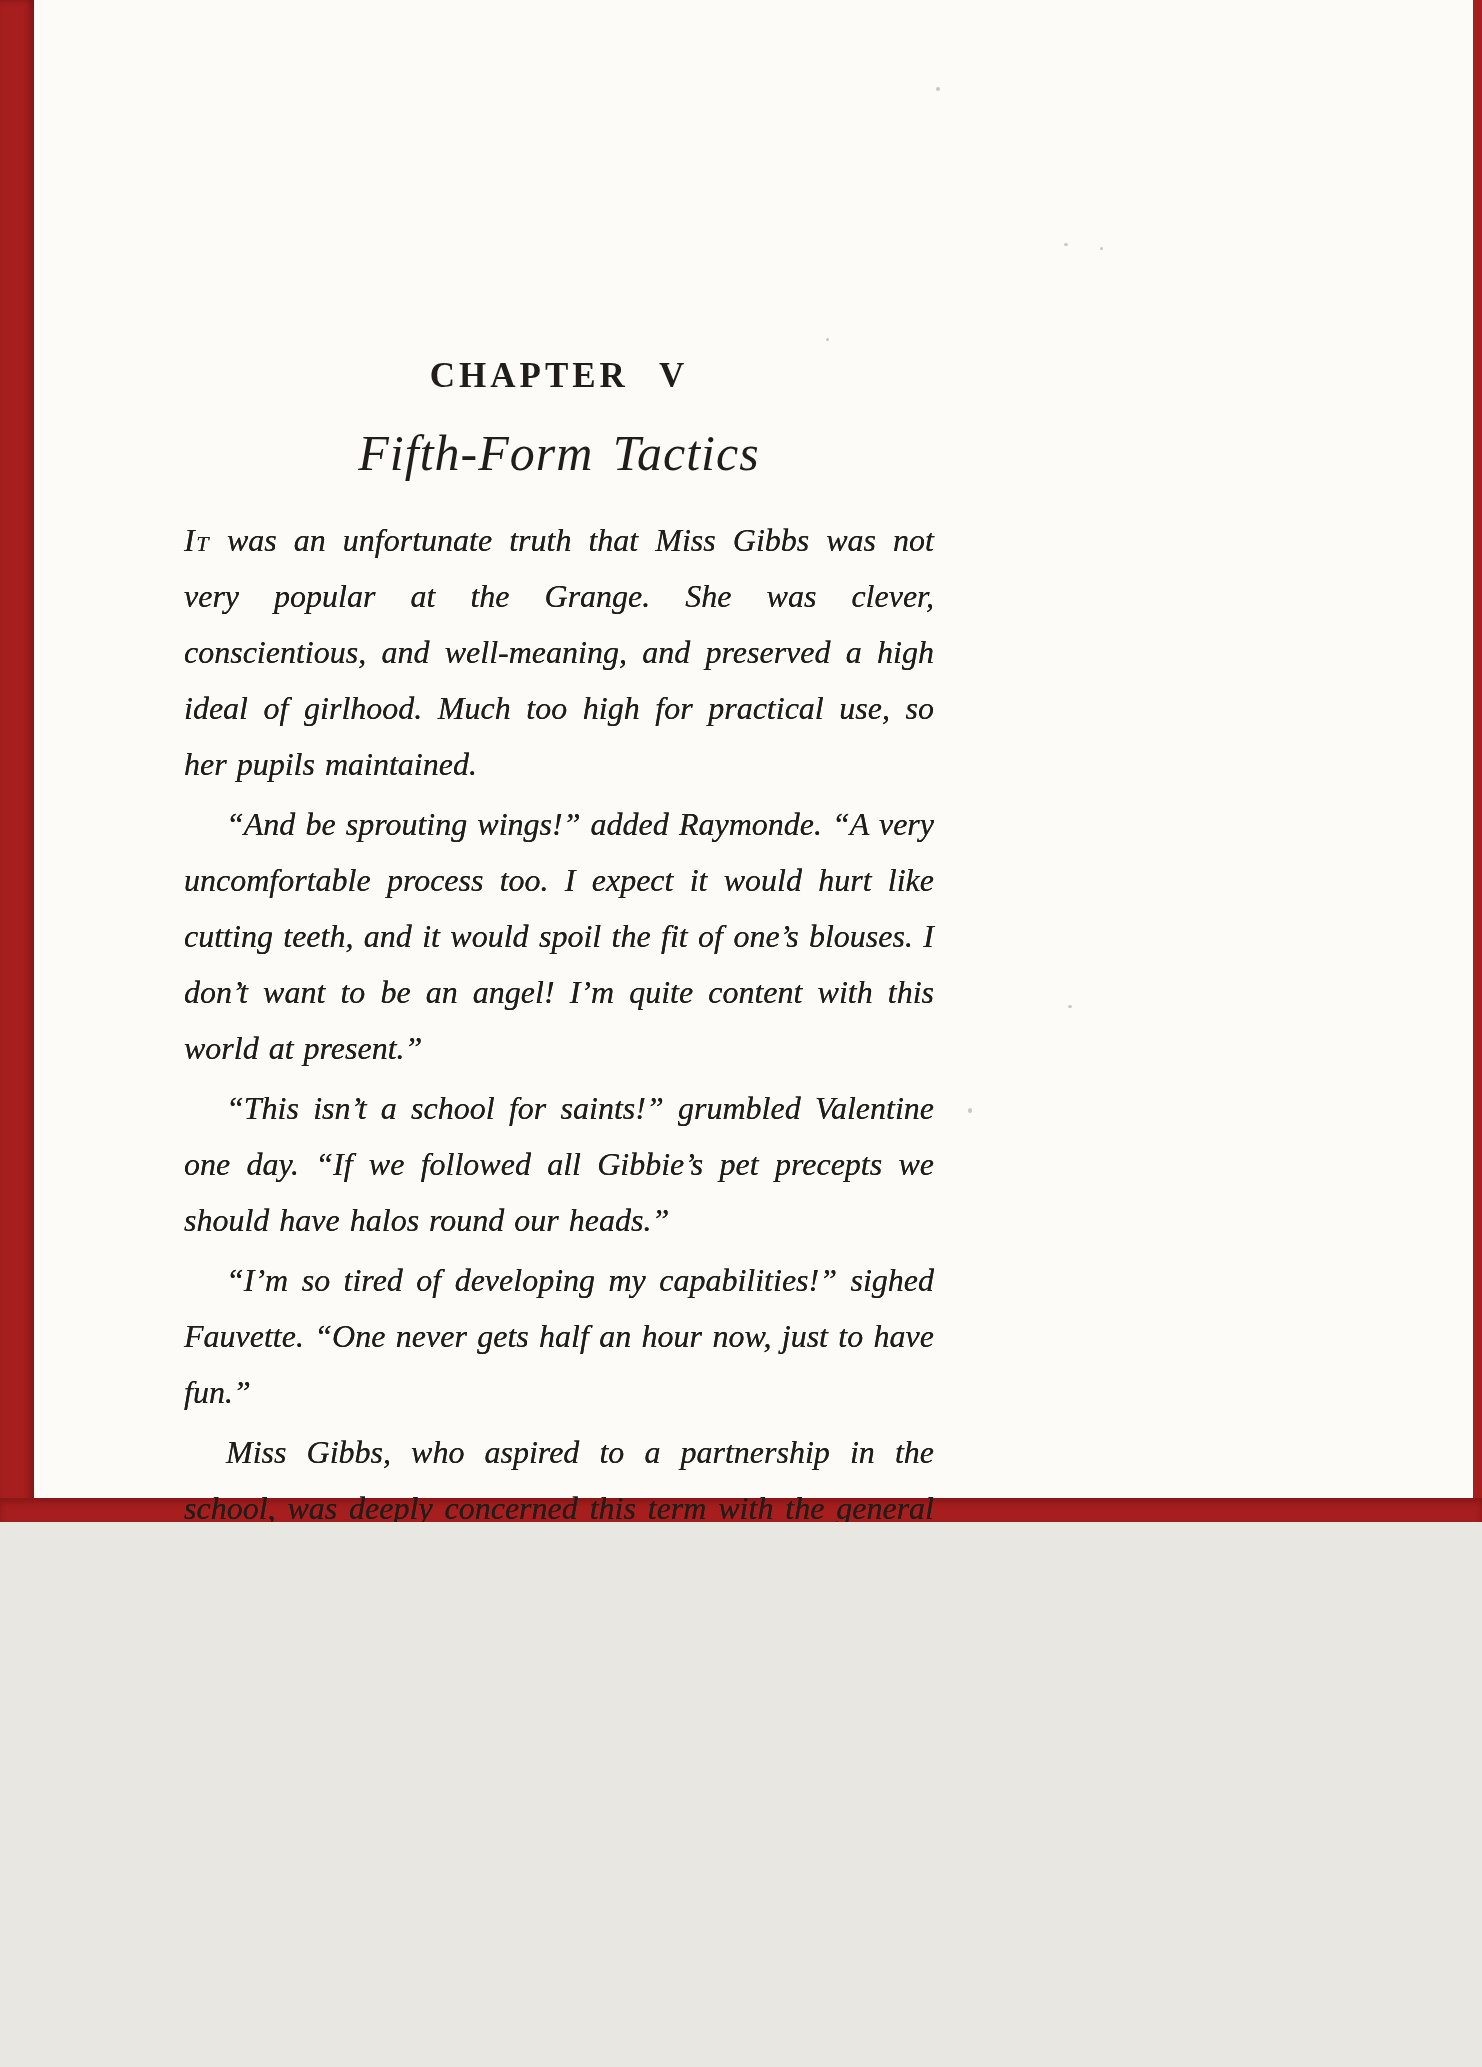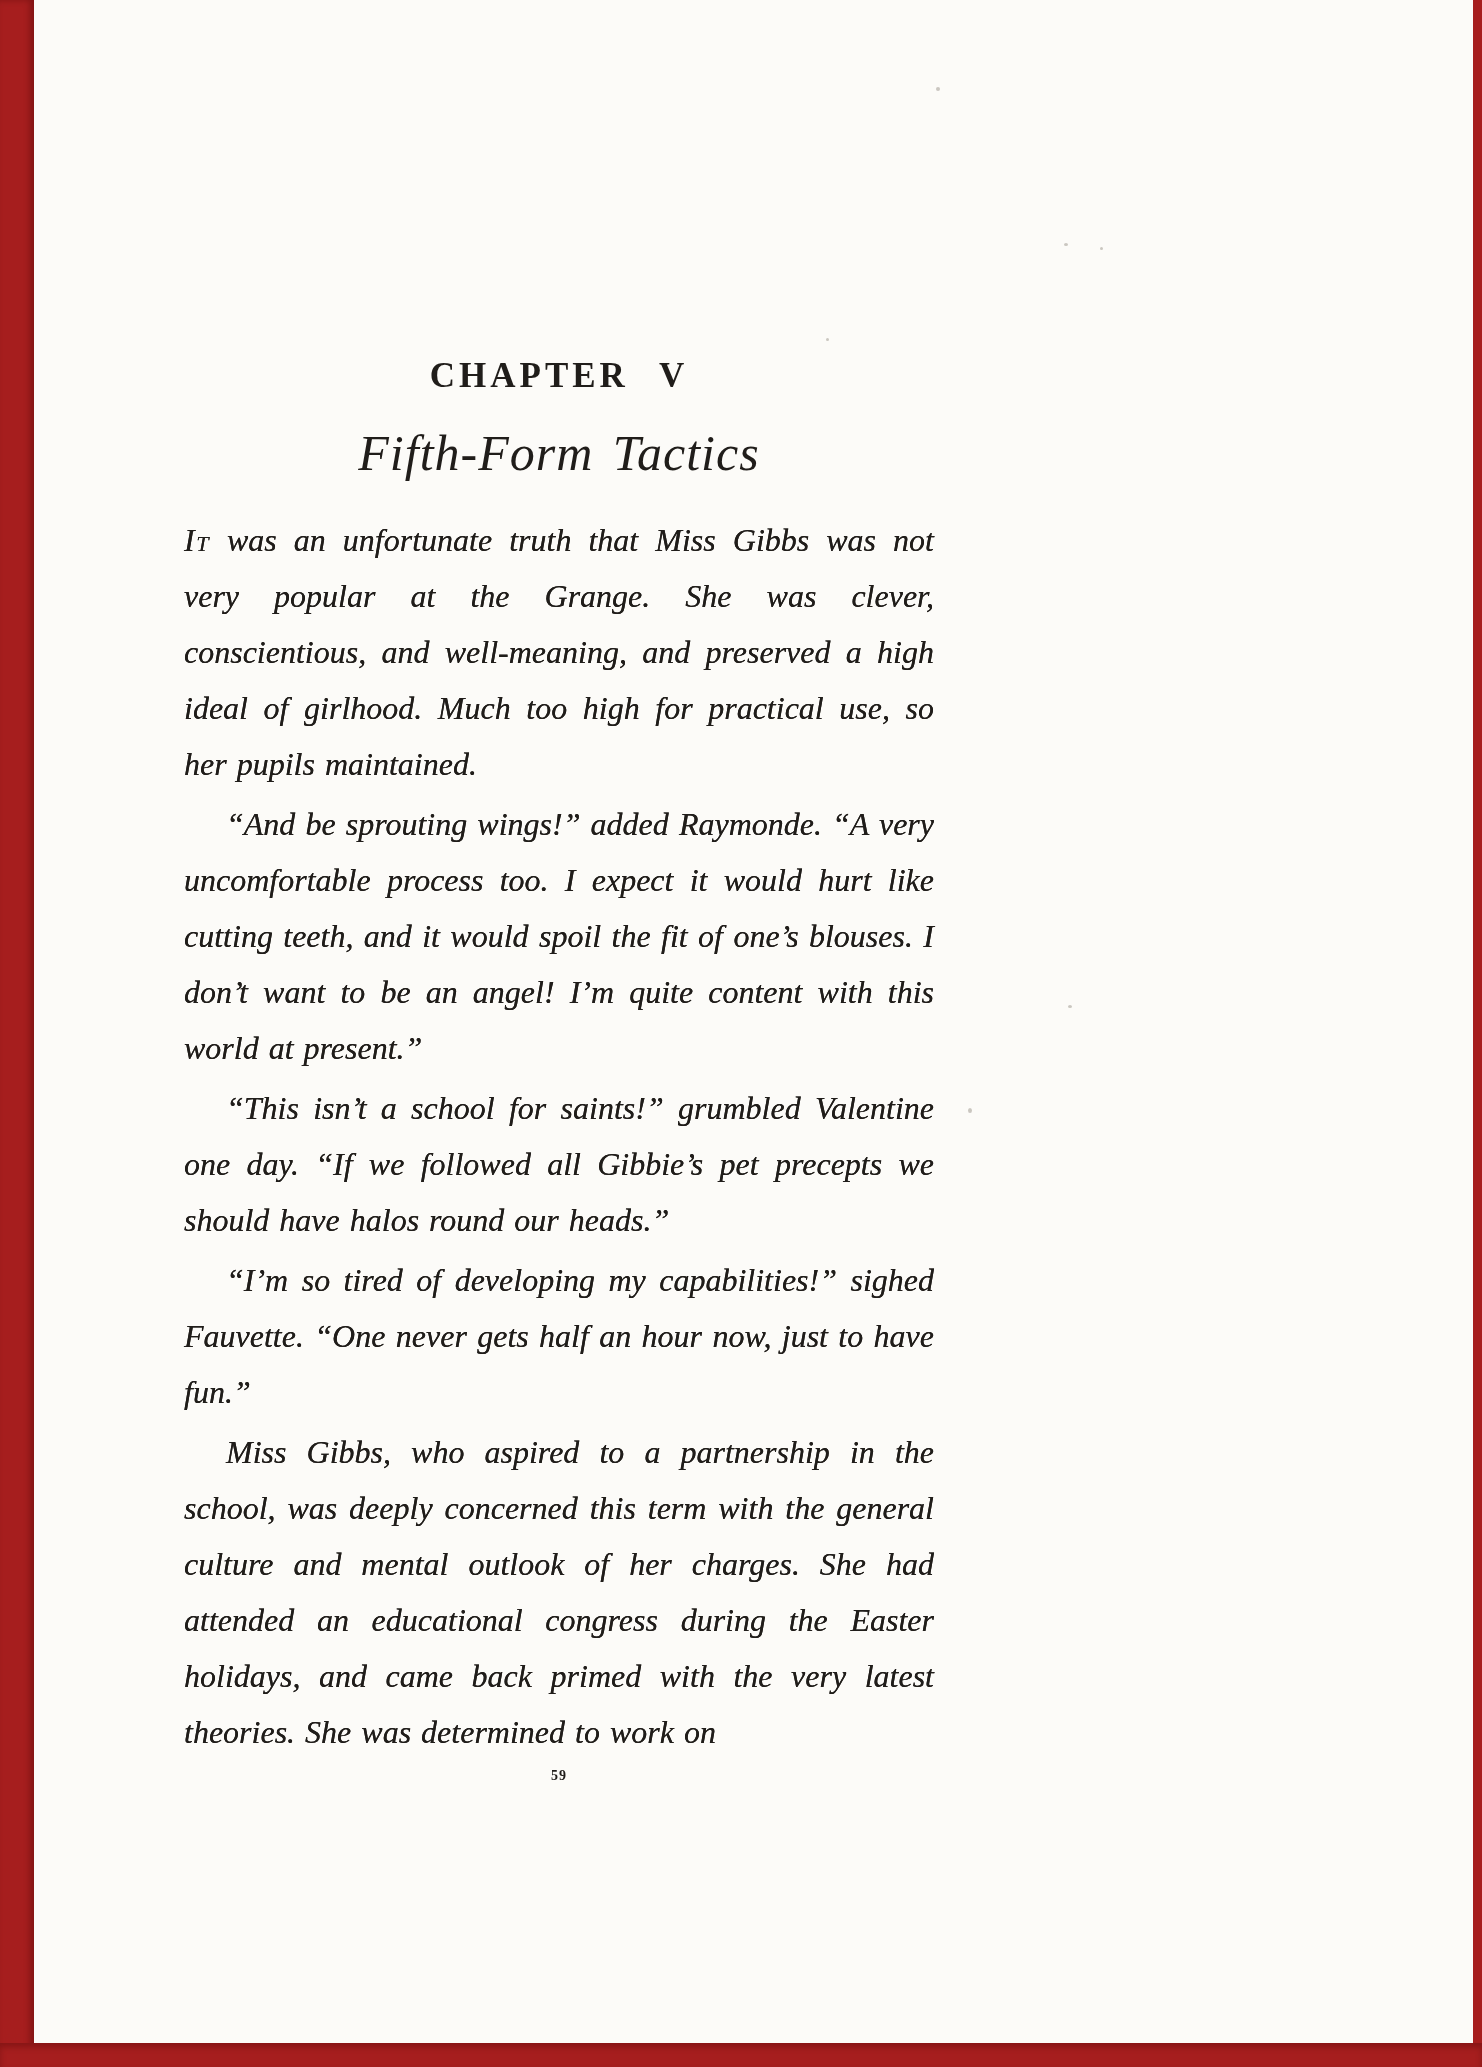--- a/index.html
+++ b/index.html
@@ -6,21 +6,21 @@
   html, body { margin: 0; padding: 0; }
   body {
     width: 1482px;
     height: 2067px;
     background: #e9e7e2;
     font-family: "Liberation Serif", "DejaVu Serif", serif;
   }
   .scan {
     position: relative;
     width: 1482px;
-    height: 2067px;
+    height: 1522px;
     background: var(--paper, #fcfbf8);
     color: var(--ink, #201d1a);
     overflow: hidden;
   }
   .edge { position: absolute; background: var(--edge_red, #a61e1e); }
   .edge-left   { left: 0; top: 0; width: 34px; height: 100%;
                  box-shadow: inset -4px 0 6px rgba(60,0,0,.35); }
   .edge-right  { right: 0; top: 0; width: 9px; height: 100%; }
   .edge-bottom { left: 0; bottom: 0; width: 100%; height: 24px;
                  box-shadow: inset 0 4px 6px rgba(60,0,0,.3); }

